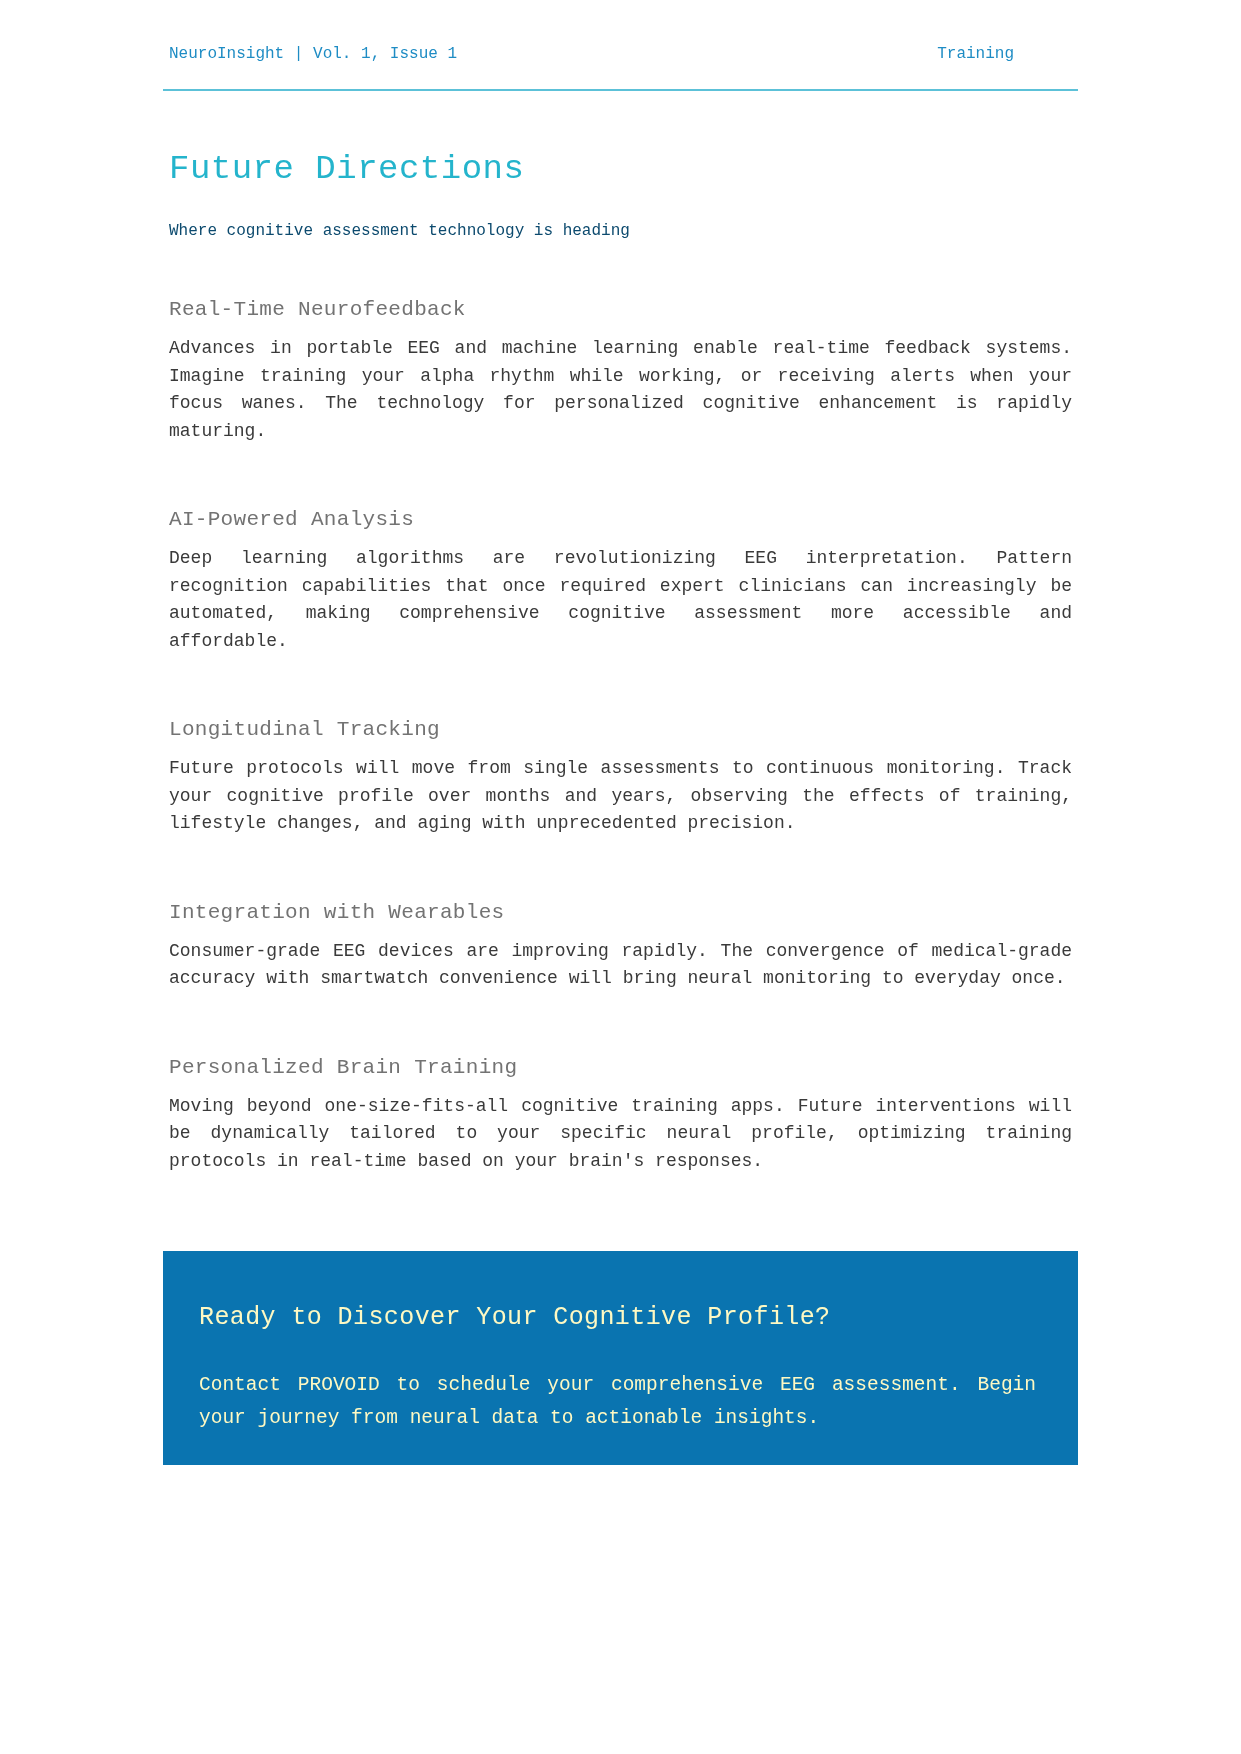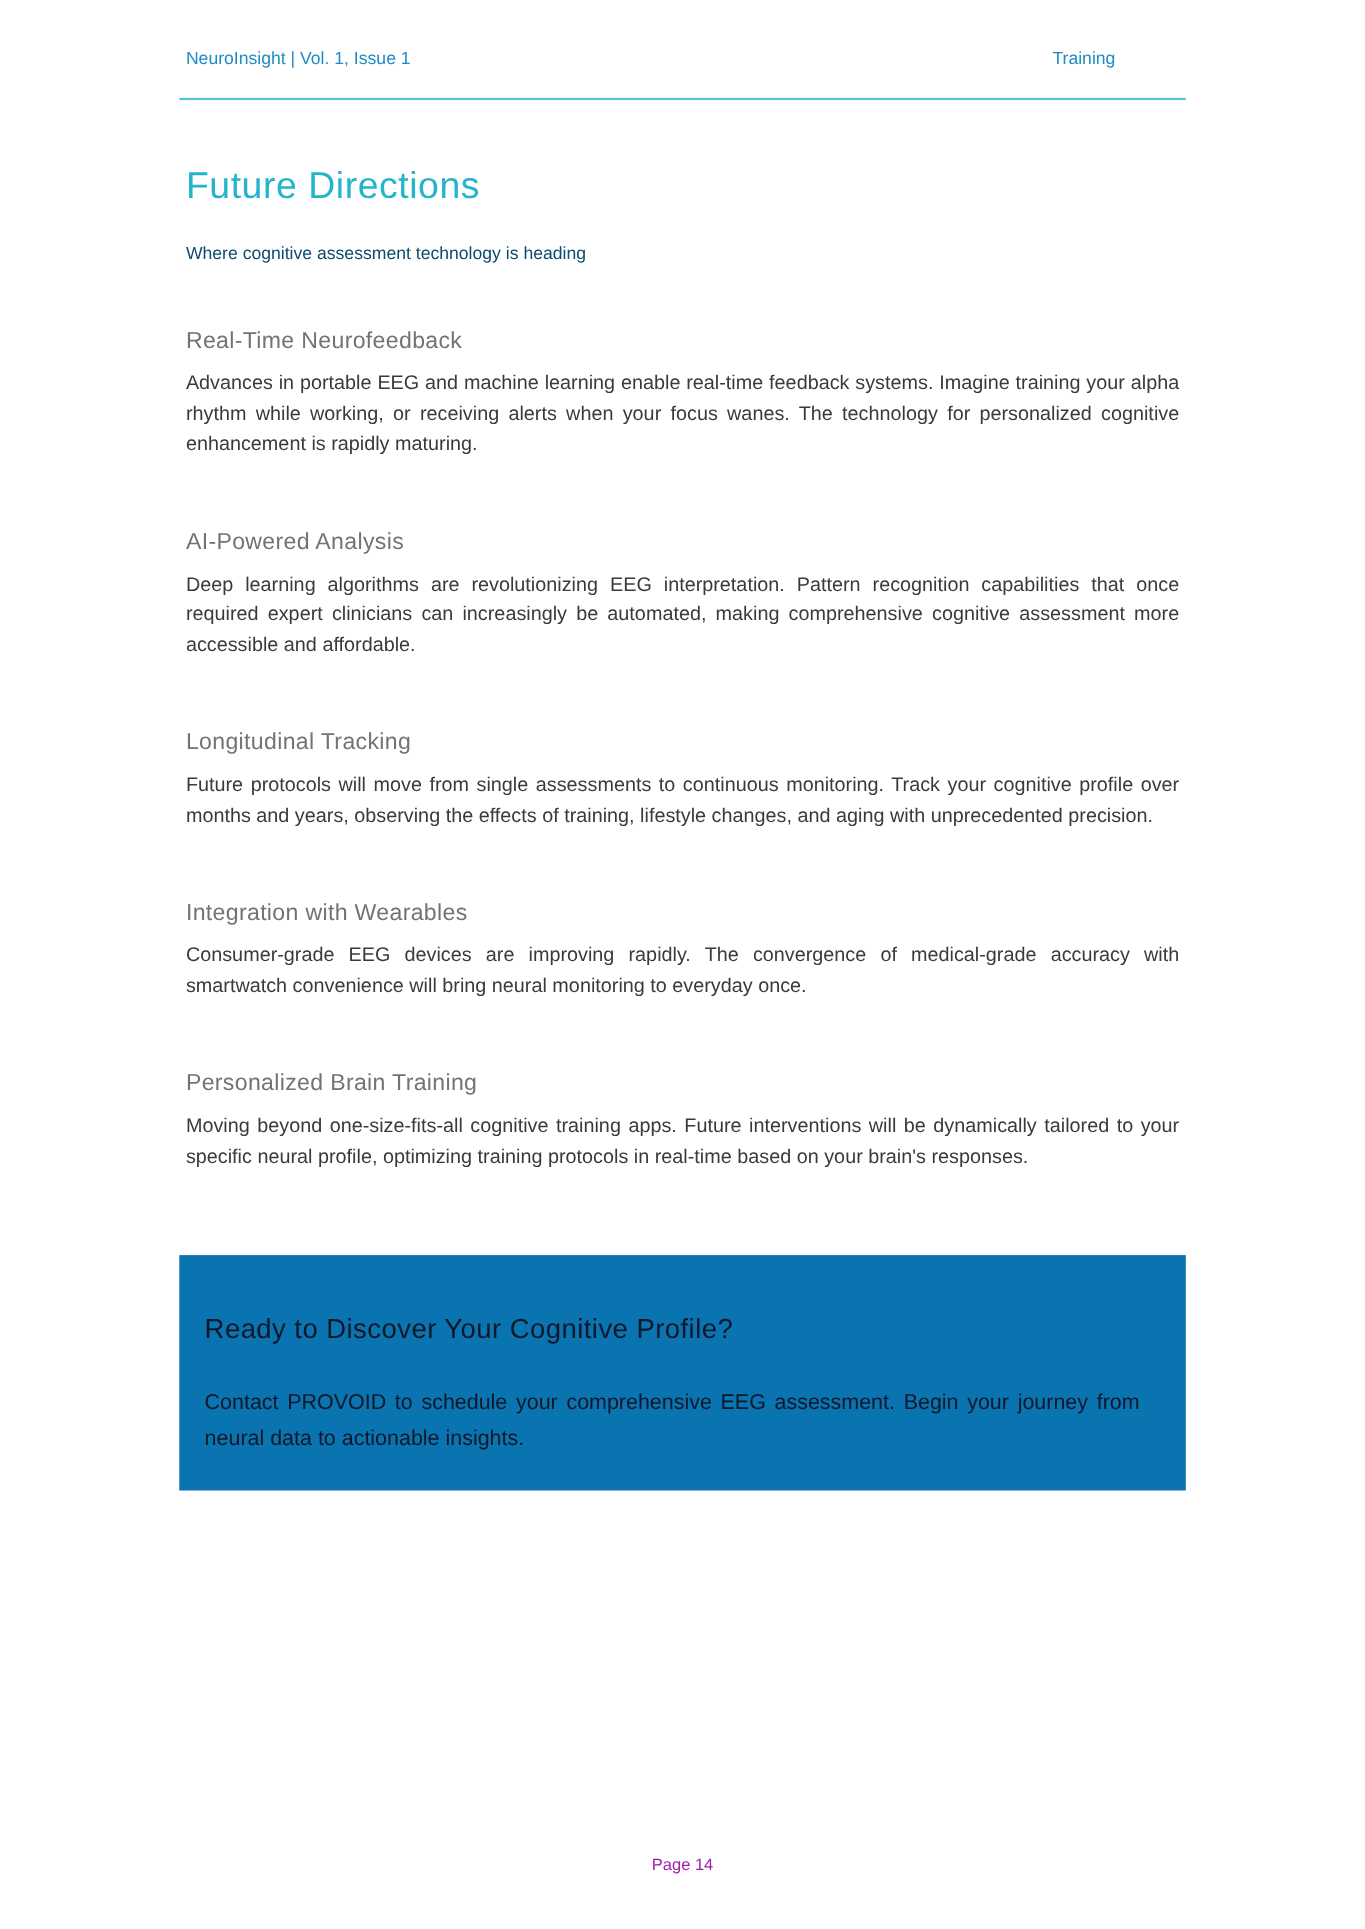--- a/index.html
+++ b/index.html
@@ -8,20 +8,21 @@
     background: #ffffff;
     font-family: "Liberation Sans", "DejaVu Sans", sans-serif;
   }
   .page {
     position: relative;
     width: 1093px;
     height: 1754px;
     margin: 0 auto;
     background: #ffffff;
     overflow: hidden;
+    font-family: Liberation Mono, monospace;
   }
   .content {
     margin: 0 95px;
   }
   
   .header-row {
     display: flex;
     justify-content: space-between;
     align-items: baseline;
     padding-top: 45px;
@@ -66,22 +67,22 @@
     font-size: 18px;
     line-height: 27.5px;
     color: #3a3a3a;
     text-align: justify;
     text-justify: inter-word;
   }
   
   .cta-box {
     margin: 76px -6px 0 -6px;
     background: #0a74b0;
-    padding: 50px 42px 30px 23px;
-    color: #0f172a;
+    padding: 50px 42px 30px 36px;
+    color: #fef9c3;
   }
   .cta-heading {
     font-size: 25px;
     line-height: 34px;
     font-weight: 400;
     letter-spacing: 0.4px;
   }
   .cta-body {
     margin-top: 34px;
     font-size: 19.5px;

